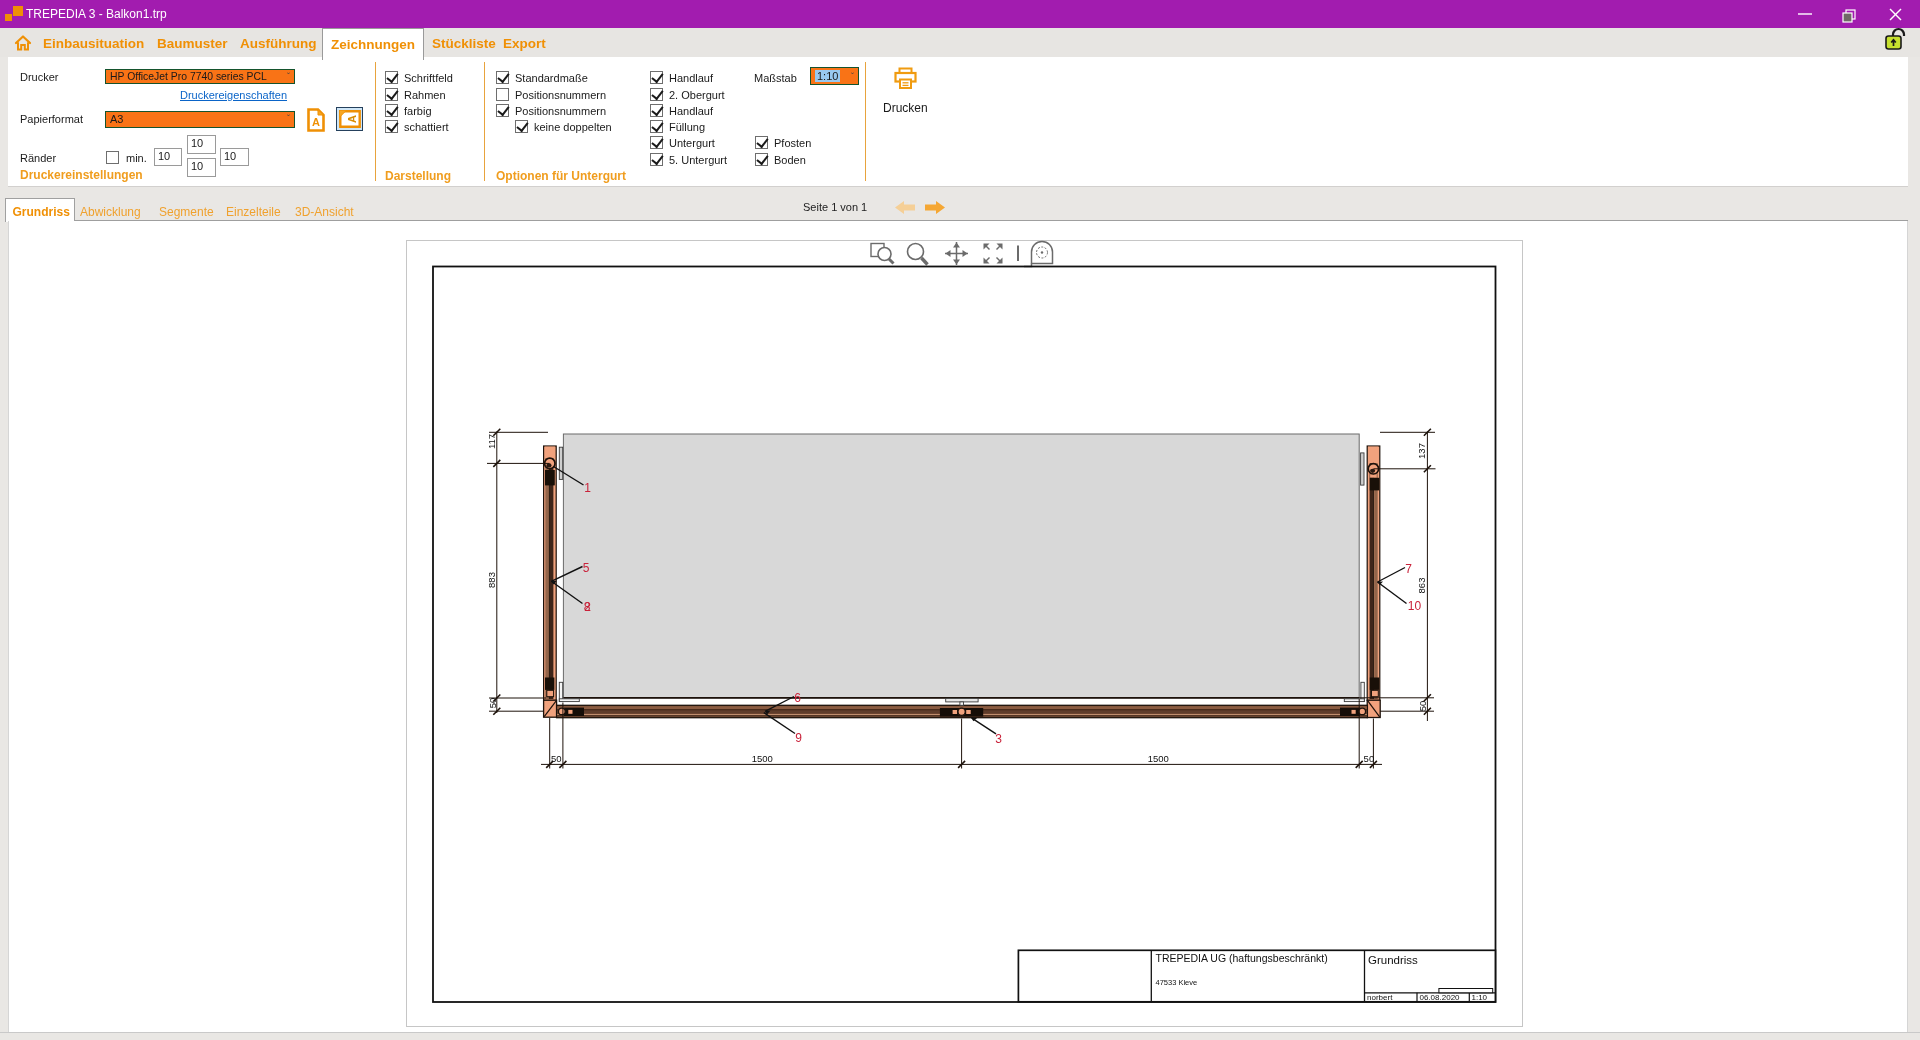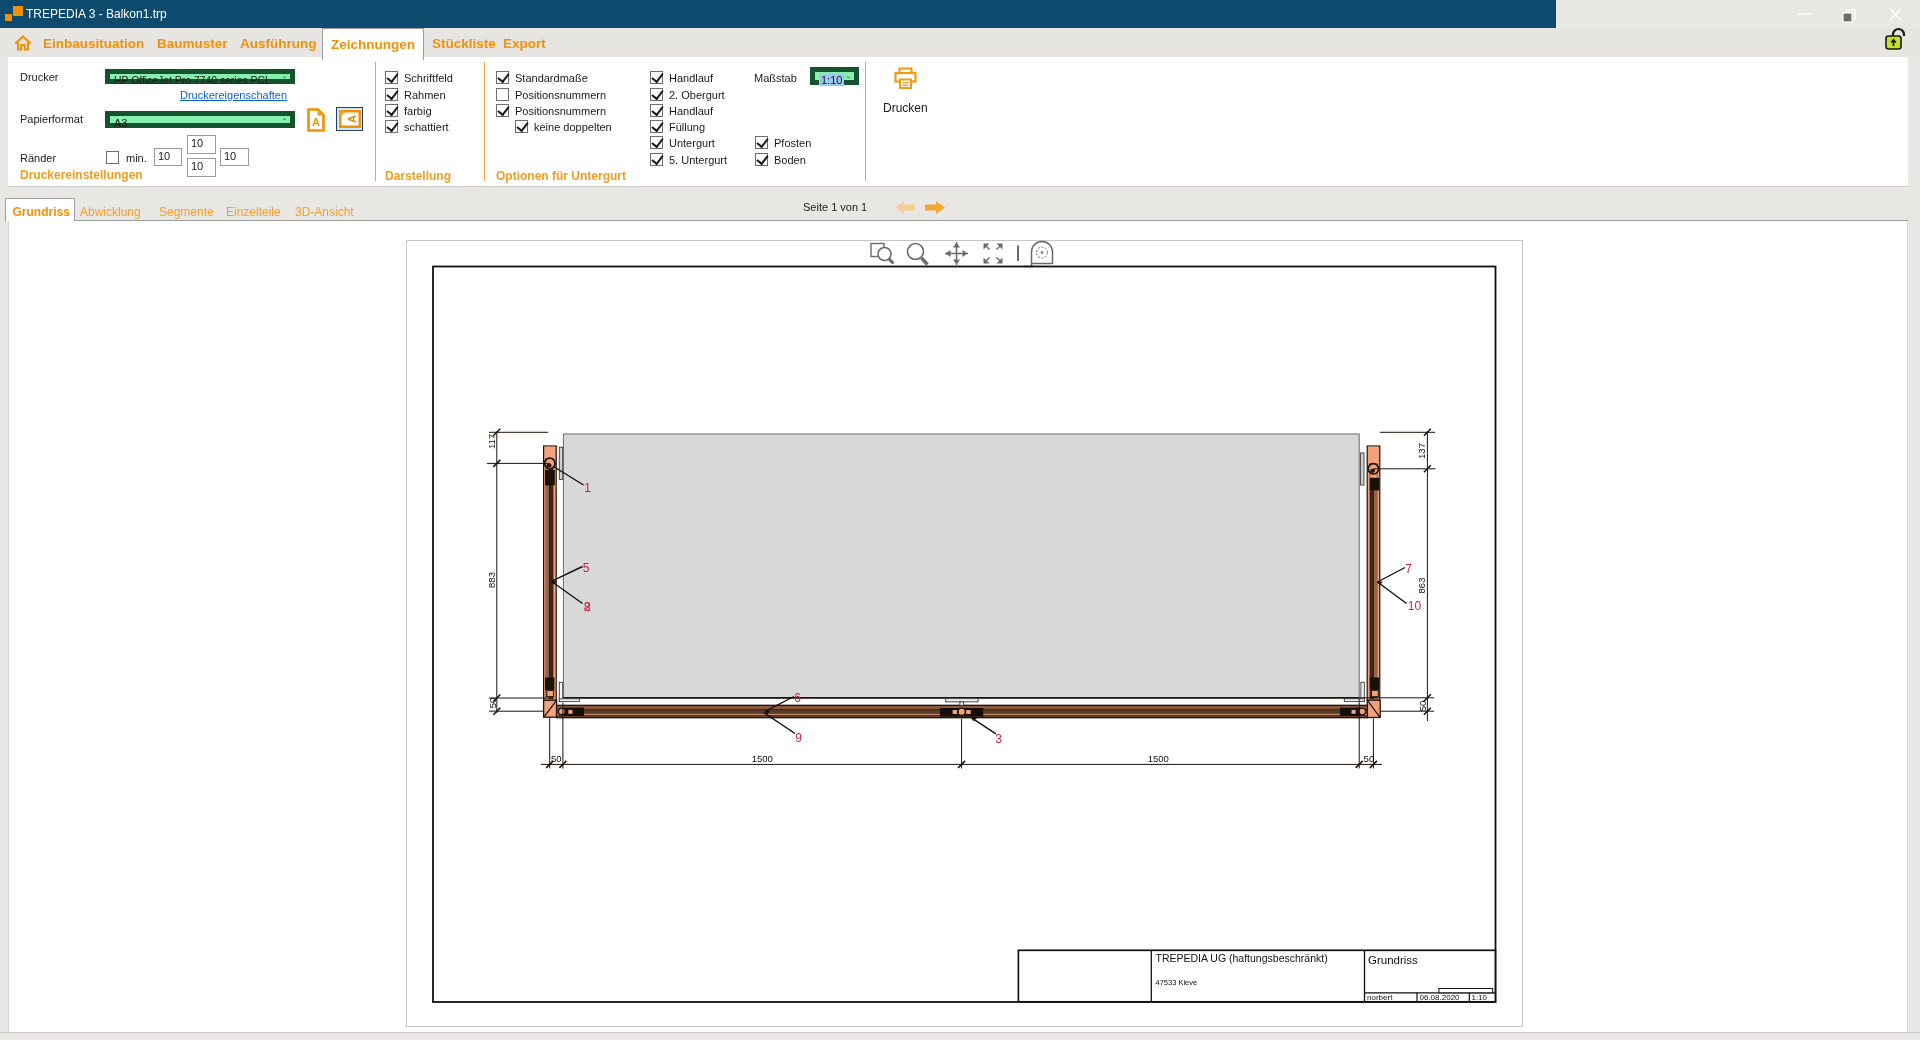--- a/index.html
+++ b/index.html
@@ -1,32 +1,32 @@
 <!DOCTYPE html>
 <html><head>
 <meta charset="utf-8">
 <style>
 *{margin:0;padding:0;box-sizing:border-box}
 html,body{width:1920px;height:1040px;overflow:hidden}
 body{font-family:"Liberation Sans",sans-serif;background:#e9e7e4;position:relative}
 .abs{position:absolute}
 
-#titlebar{position:absolute;left:0;top:0;width:1556px;height:28px;background:#0c4a6e;color:#fff}
+#titlebar{position:absolute;left:0;top:0;width:1920px;height:28px;background:#a21caf;color:#fff}
 #titletext{position:absolute;left:26px;top:7px;font-size:12px;color:#fff}
 
 #menurow{position:absolute;left:0;top:28px;width:1920px;height:29px;background:#e7e5e2}
 .mtab{position:absolute;top:8px;font-size:13.5px;font-weight:bold;color:#f09005}
 #ztab{position:absolute;left:322px;top:0px;width:102px;height:32px;z-index:3;background:#fff;border:1px solid #9a9a9a;border-bottom:none}
 #ztab span{position:absolute;left:8px;top:8px;font-size:13.5px;font-weight:bold;color:#f09005}
 
 #ribbon{position:absolute;left:8px;top:57px;width:1900px;height:130px;background:#fff;border-bottom:1px solid #d2d0ce}
 .lbl{position:absolute;font-size:11px;color:#1a1a1a}
 .grplbl{position:absolute;font-size:12px;font-weight:bold;color:#f09d1e}
 .vsep{position:absolute;width:1px;background:#e8a33d;top:5px;height:119px}
-.dd{position:absolute;background:#86efac;border:5px solid #14532d;font-size:11px;color:#1a1a1a}
+.dd{position:absolute;background:#f97316;border:1px solid #14532d;font-size:11px;color:#1a1a1a}
 .dd .tx{position:absolute;left:4px;top:1px;white-space:nowrap}
 .chev{position:absolute;right:4px;top:1px;font-size:9px;color:#444}
 .inp{position:absolute;background:#fff;border:1px solid #9a9a9a;font-size:11px;color:#1a1a1a}
 .inp span{position:absolute;left:3px;top:1px}
 .cb{position:absolute;width:13px;height:13px;border:1px solid #6e6e6e;background:#fff}
 .cb.c::after{content:"";position:absolute;left:2.5px;top:-1px;width:4.5px;height:9px;border:solid #1a1a1a;border-width:0 2px 2px 0;transform:rotate(38deg)}
 .cl{position:absolute;font-size:11px;color:#1a1a1a;white-space:nowrap}
 a.link{position:absolute;font-size:11px;color:#0a64c8;text-decoration:underline}
 
 #tabstrip{position:absolute;left:8px;top:188px;width:1900px;height:33px;background:#e9e7e4;border-bottom:1px solid #9f9f9f}

